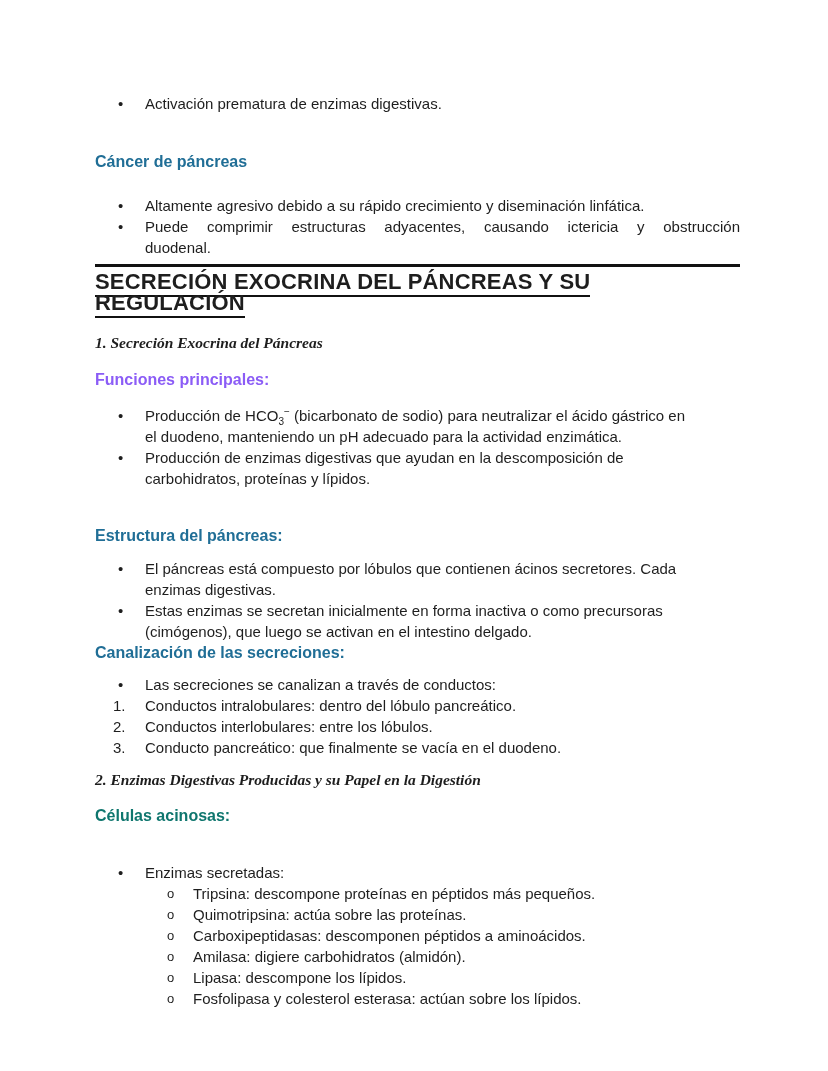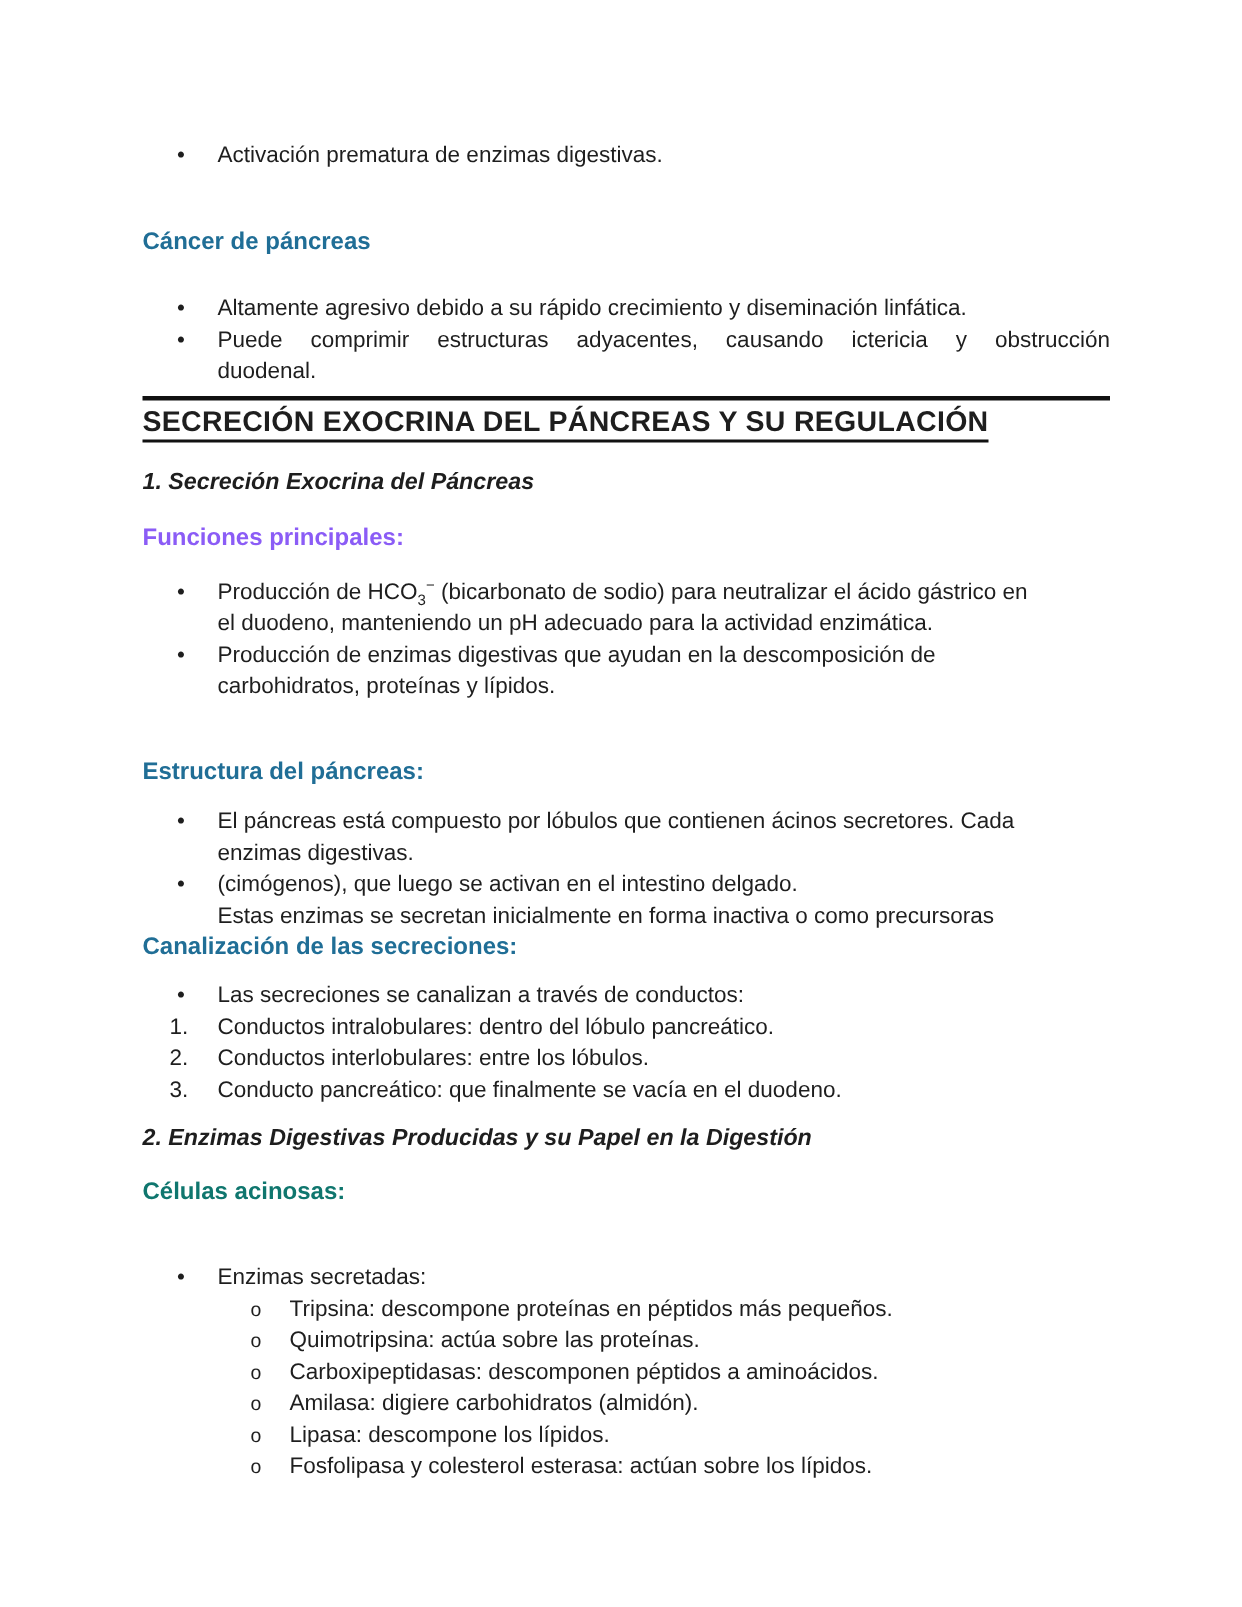--- a/index.html
+++ b/index.html
@@ -24,23 +24,23 @@
   
   .li { position: relative; padding-left: 50px; }
   .li .marker { position: absolute; left: 23px; top: 0; }
   .li.l2 { padding-left: 98px; }
   .li.l2 .marker { left: 72px; font-size: 13px; }
   .li .num { position: absolute; left: 18px; top: 0; }
   
   .jl { text-align: justify; text-align-last: justify; }
   
   .h-accent { font-size: 16px; font-weight: bold; line-height: 21px; }
-  .h-main { font-size: 19px; font-weight: bold; line-height: 21px; letter-spacing: 0.2px; }
+  .h-main { font-size: 22px; font-weight: bold; line-height: 21px; letter-spacing: 0.2px; }
   .h-main .ul { border-bottom: 2px solid #111111; padding-bottom: 1px; }
-  .h-sub { font-size: 15.5px; font-weight: bold; font-style: italic; line-height: 21px; }
+  .h-sub { font-size: 15.5px; font-weight: bold; font-style: italic; line-height: 21px; font-family: Liberation Serif, serif; }
   .rule { height: 3px; background: #111111; }
   sub, sup { font-size: 10px; line-height: 0; }
   sup { vertical-align: super; }
   sub { vertical-align: sub; }
   
   .mt37 { margin-top: 37px; }
   .mt23 { margin-top: 23px; }
   .mt19 { margin-top: 19px; }
   .mt18 { margin-top: 36px; }
   .mt16 { margin-top: 16px; }
@@ -107,22 +107,22 @@
       <div class="li l1">
         <span class="marker">•</span>
         <div class="txt">
           <div>El páncreas está compuesto por lóbulos que contienen ácinos secretores. Cada</div>
           <div>enzimas digestivas.</div>
         </div>
       </div>
       <div class="li l1">
         <span class="marker">•</span>
         <div class="txt">
+          <div>Estas enzimas se secretan inicialmente en forma inactiva o como precursoras</div>
           <div>(cimógenos), que luego se activan en el intestino delgado.</div>
-          <div>Estas enzimas se secretan inicialmente en forma inactiva o como precursoras</div>
         </div>
       </div>
     </div>
 
     <div class="h-accent accent mt10" style="color: rgb(32, 110, 150);">Canalización de las secreciones:</div>
     <div class="mt11">
       <div class="li l1">
         <span class="marker">•</span>
         <div class="txt">Las secreciones se canalizan a través de conductos:</div>
       </div>

